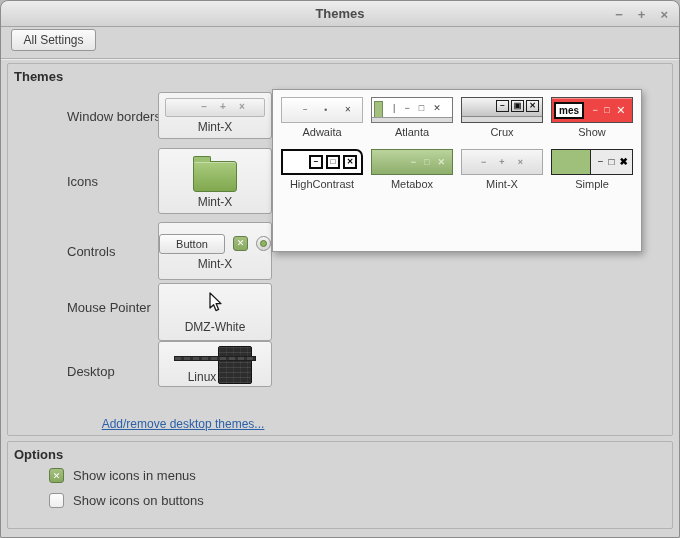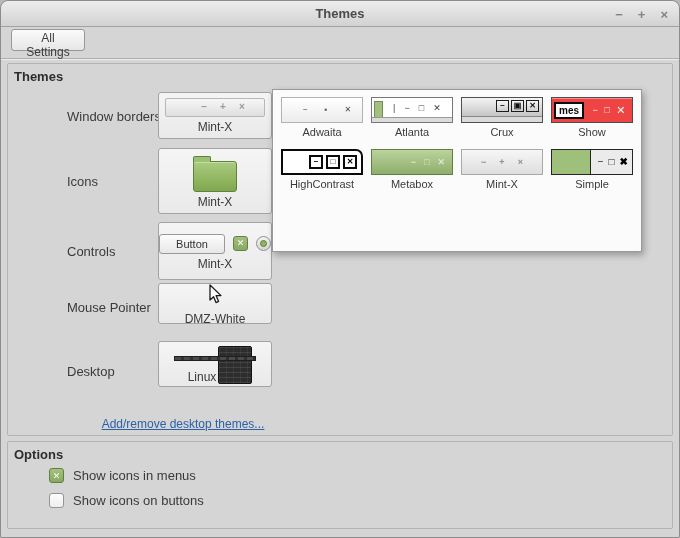--- a/index.html
+++ b/index.html
@@ -21,21 +21,21 @@
   .win-controls { position:absolute; right:11px; top:0; height:26px;
     display:flex; align-items:center; gap:15px; color:#838383;
     font-size:13px; font-weight:bold; }
   .win-controls span { cursor:default; }
   
   .toolbar { position:absolute; top:26px; left:0; right:0; height:32px;
     border-bottom:1px solid #aeaeae; box-shadow:0 1px 0 rgba(255,255,255,.55); }
   .btn { background:linear-gradient(#fbfbfb,#e6e6e6); border:1px solid #979797;
     border-radius:3px; color:#3c3c3c; font-size:12px;
     font-family:"Liberation Sans", sans-serif; }
-  .all-settings { position:absolute; left:10px; top:2px; width:74px; height:22px; }
+  .all-settings { position:absolute; left:10px; top:2px; width:85px; height:22px; }
   
   .frame { position:absolute; left:6px; width:666px; border:1px solid #b3b3b3;
     border-radius:2px; }
   .frame-themes { top:62px; height:373px; }
   .frame-options { top:440px; height:88px; }
   .frame-title { position:absolute; left:6px; top:5px; font-size:13px;
     font-weight:bold; color:#2d2d2d; }
   
   .row-label { position:absolute; left:59px; transform:translateY(-50%);
     font-size:13px; color:#3a3a3a; white-space:nowrap; }
@@ -202,21 +202,21 @@
       <div class="controls-sample">
         <span class="mini-btn">Button</span>
         <span class="mini-check">
             <span class="g">✕</span>
           </span>
         <span class="mini-radio"></span>
       </div>
       <span class="chooser-value">Mint-X</span>
     </div>
 
-    <div class="chooser" style="top:219px; height:41px;">
+    <div class="chooser" style="top:219px; height:58px;">
       <span class="cursor-wrap">
         <svg width="15" height="21" viewBox="0 0 15 21">
           <path d="M2 1 L2 16 L5.6 12.7 L8 18.6 L10.6 17.4 L8.1 11.6 L13 11.6 Z" fill="#ffffff" stroke="#1a1a1a" stroke-width="1.3" stroke-linejoin="round"></path>
         </svg>
       </span>
       <span class="chooser-value">DMZ-White</span>
     </div>
 
     <div class="chooser" style="top:277px; height:46px;">
       <div class="desktop-thumb">

